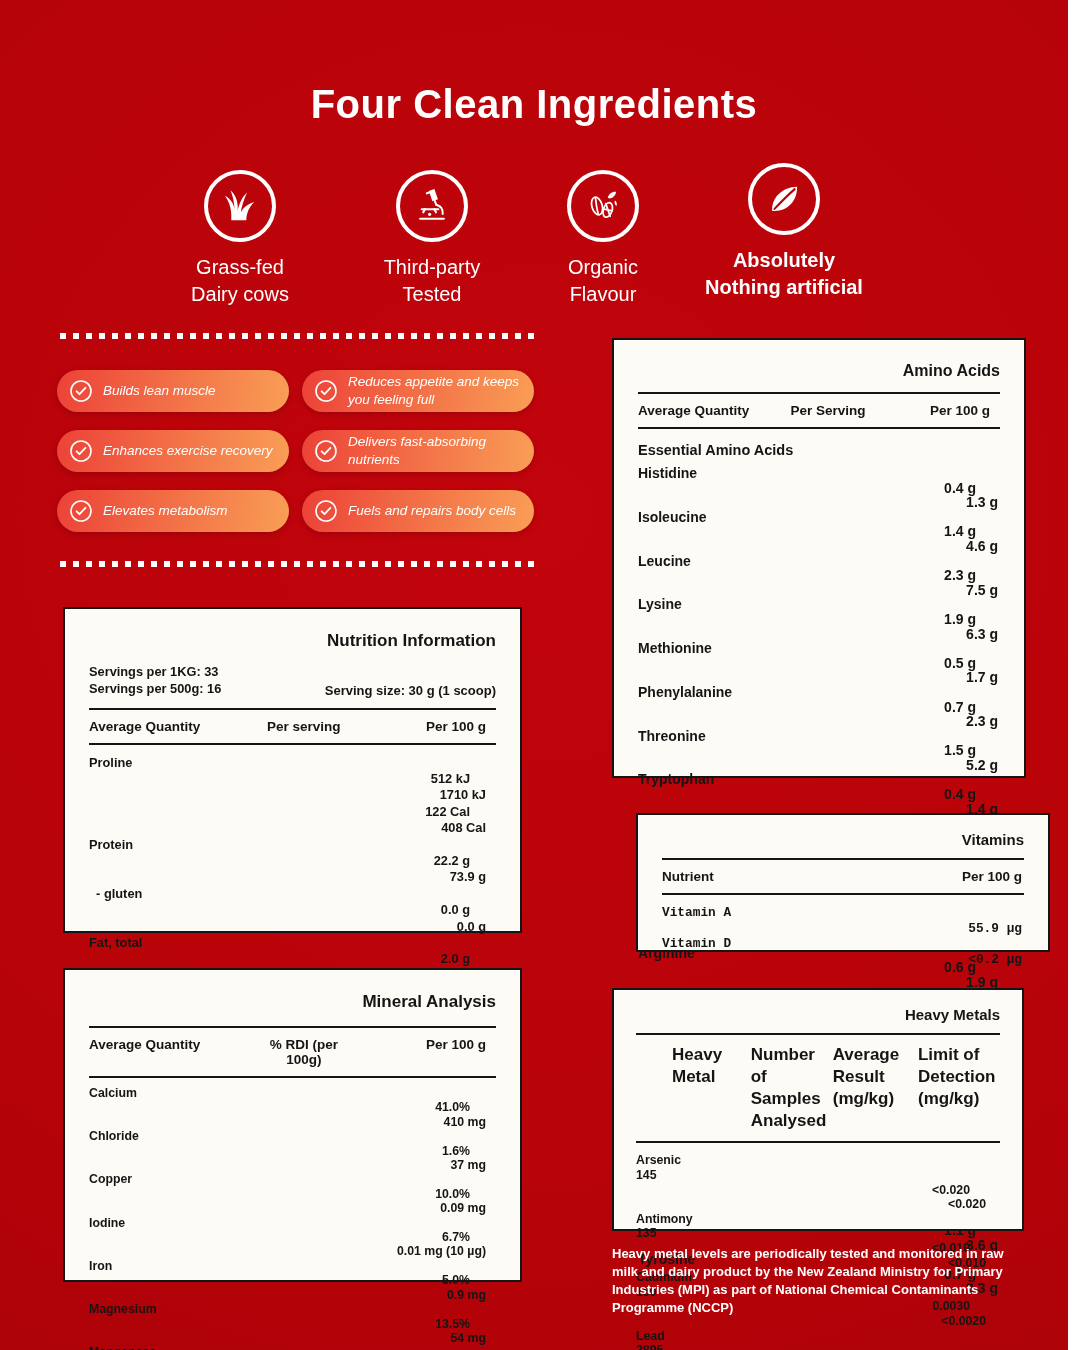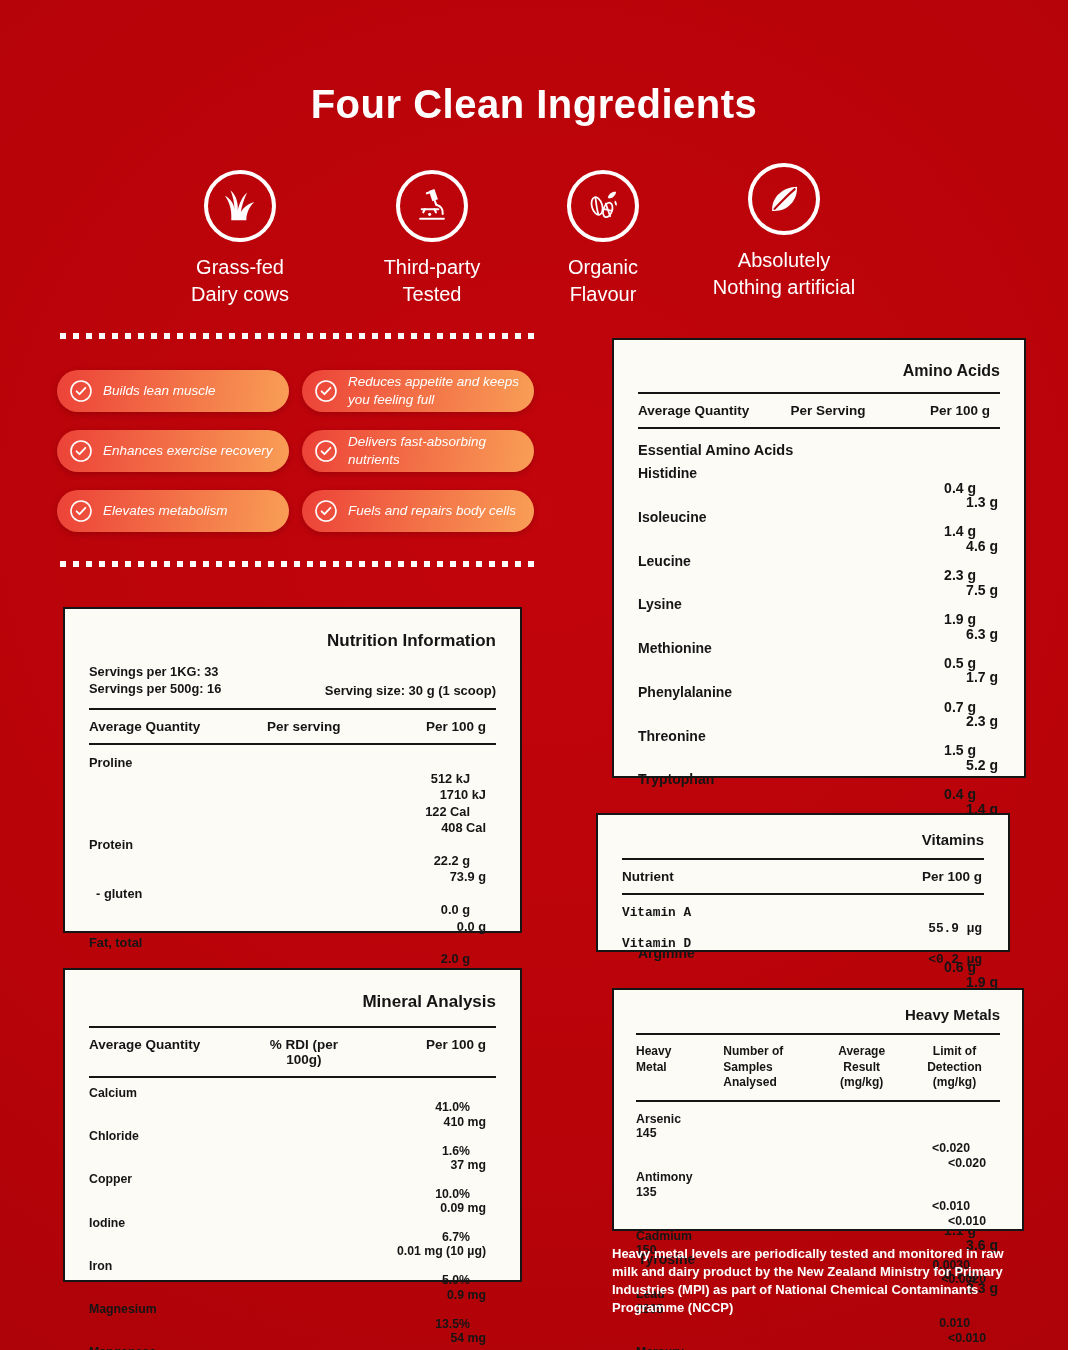--- a/index.html
+++ b/index.html
@@ -17,21 +17,21 @@
   .feature{position:absolute;text-align:center;color:#fff;}
   .feature-circle{
     width:64px;height:64px;border:4px solid #fff;border-radius:50%;
     margin:0 auto 12px auto;display:flex;align-items:center;justify-content:center;
   }
   .feature-circle svg{width:38px;height:38px;display:block;}
   .feature-label{font-size:20px;line-height:1.35;white-space:pre-line;}
   #feature-1{left:140px;top:170px;width:200px;}
   #feature-2{left:337px;top:170px;width:190px;}
   #feature-3{left:513px;top:170px;width:180px;}
-  #feature-4{left:654px;top:163px;width:260px;}
+  #feature-4{left:654px;top:163px;width:260px;font-weight:bold;}
   
   .dotted{
     position:absolute;left:60px;width:476px;height:6px;
     background:repeating-linear-gradient(90deg,#fff 0 6px,transparent 6px 13px);
   }
   #dotted-top{top:333px;}
   #dotted-bottom{top:561px;}
   
   .benefits{
     position:absolute;left:57px;top:370px;width:477px;
@@ -62,54 +62,54 @@
   .cols3 .hcell:nth-child(2),.cols3 .tcell:nth-child(2){text-align:right;padding-right:26px;}
   .cols3 .hcell:nth-child(3),.cols3 .tcell:nth-child(3){text-align:right;padding-right:10px;}
   .cols3 .hcell:nth-child(2){padding-right:18px;text-align:center;}
   
   .cols2{grid-template-columns:55% 45%;}
   .cols2 .hcell:nth-child(2),.cols2 .tcell:nth-child(2){text-align:right;padding-right:2px;}
   
   .cols4{grid-template-columns:24% 25% 26% 25%;}
   .cols4 .hcell:nth-child(1){text-align:left;}
   .cols4 .hcell:nth-child(2){text-align:left;}
-  .cols4 .hcell:nth-child(3),.cols4 .hcell:nth-child(4){text-align:center;}
+  .cols4 .hcell:nth-child(3),.cols4 .hcell:nth-child(4){}
   .cols4 .tcell:nth-child(2){padding-right:28px;}
   .cols4 .tcell:nth-child(3){text-align:right;padding-right:30px;}
   .cols4 .tcell:nth-child(4){text-align:right;padding-right:14px;}
   
   #nutrition-panel{left:63px;top:607px;width:459px;height:326px;padding:22px 24px;}
   .servings-row{display:flex;justify-content:space-between;align-items:flex-end;margin:12px 0 10px 0;}
   .servings-left{font-size:12.8px;line-height:1.35;}
   .serving-size{font-size:13px;}
   #nutrition-panel .rows{font-size:12.8px;margin-top:10px;}
   #nutrition-panel .trow{line-height:16.4px;}
   
   #amino-panel{left:612px;top:338px;width:414px;height:440px;padding:22px 24px;}
   #amino-panel .panel-title{font-size:16px;margin-bottom:12px;}
   #amino-panel .rows{font-size:14px;}
   #amino-panel .trow{line-height:14.6px;}
   #amino-panel .cols3 .tcell:nth-child(2){padding-right:24px;}
   #amino-panel .cols3 .tcell:nth-child(3){padding-right:2px;}
   .sub-title{font-size:14.5px;margin:13px 0 8px 0;}
   .sub-title.second{margin-top:18px;}
   
-  #vitamins-panel{left:596px;top:813px;width:414px;height:139px;padding:16px 24px;}
+  #vitamins-panel{left:636px;top:813px;width:414px;height:139px;padding:16px 24px;}
   #vitamins-panel .panel-title{font-size:15px;margin-bottom:10px;}
   #vitamins-panel .rows{font-size:12.8px;margin-top:10px;font-family:Liberation Mono, monospace;}
   #vitamins-panel .trow{line-height:15.5px;}
   
   #minerals-panel{left:63px;top:968px;width:459px;height:314px;padding:22px 24px;}
   #minerals-panel .panel-title{margin-bottom:14px;}
   #minerals-panel .rows{font-size:12.3px;margin-top:8px;}
   #minerals-panel .trow{line-height:14.4px;}
   
   #heavy-panel{left:612px;top:988px;width:412px;height:243px;padding:16px 22px;}
   #heavy-panel .panel-title{font-size:15px;margin-bottom:10px;}
-  #heavy-panel .thead{font-size:12px;line-height:1.3;}
+  #heavy-panel .thead{font-size:17px;line-height:1.3;margin-left:36px;}
   #heavy-panel .rows{font-size:12.3px;margin-top:10px;}
   #heavy-panel .trow{line-height:14.6px;}
   
   .footnote{
     position:absolute;left:612px;top:1245px;width:420px;
     color:#fff;font-size:13px;font-weight:700;line-height:1.38;
   }
 </style>
 </head>
 <body>

